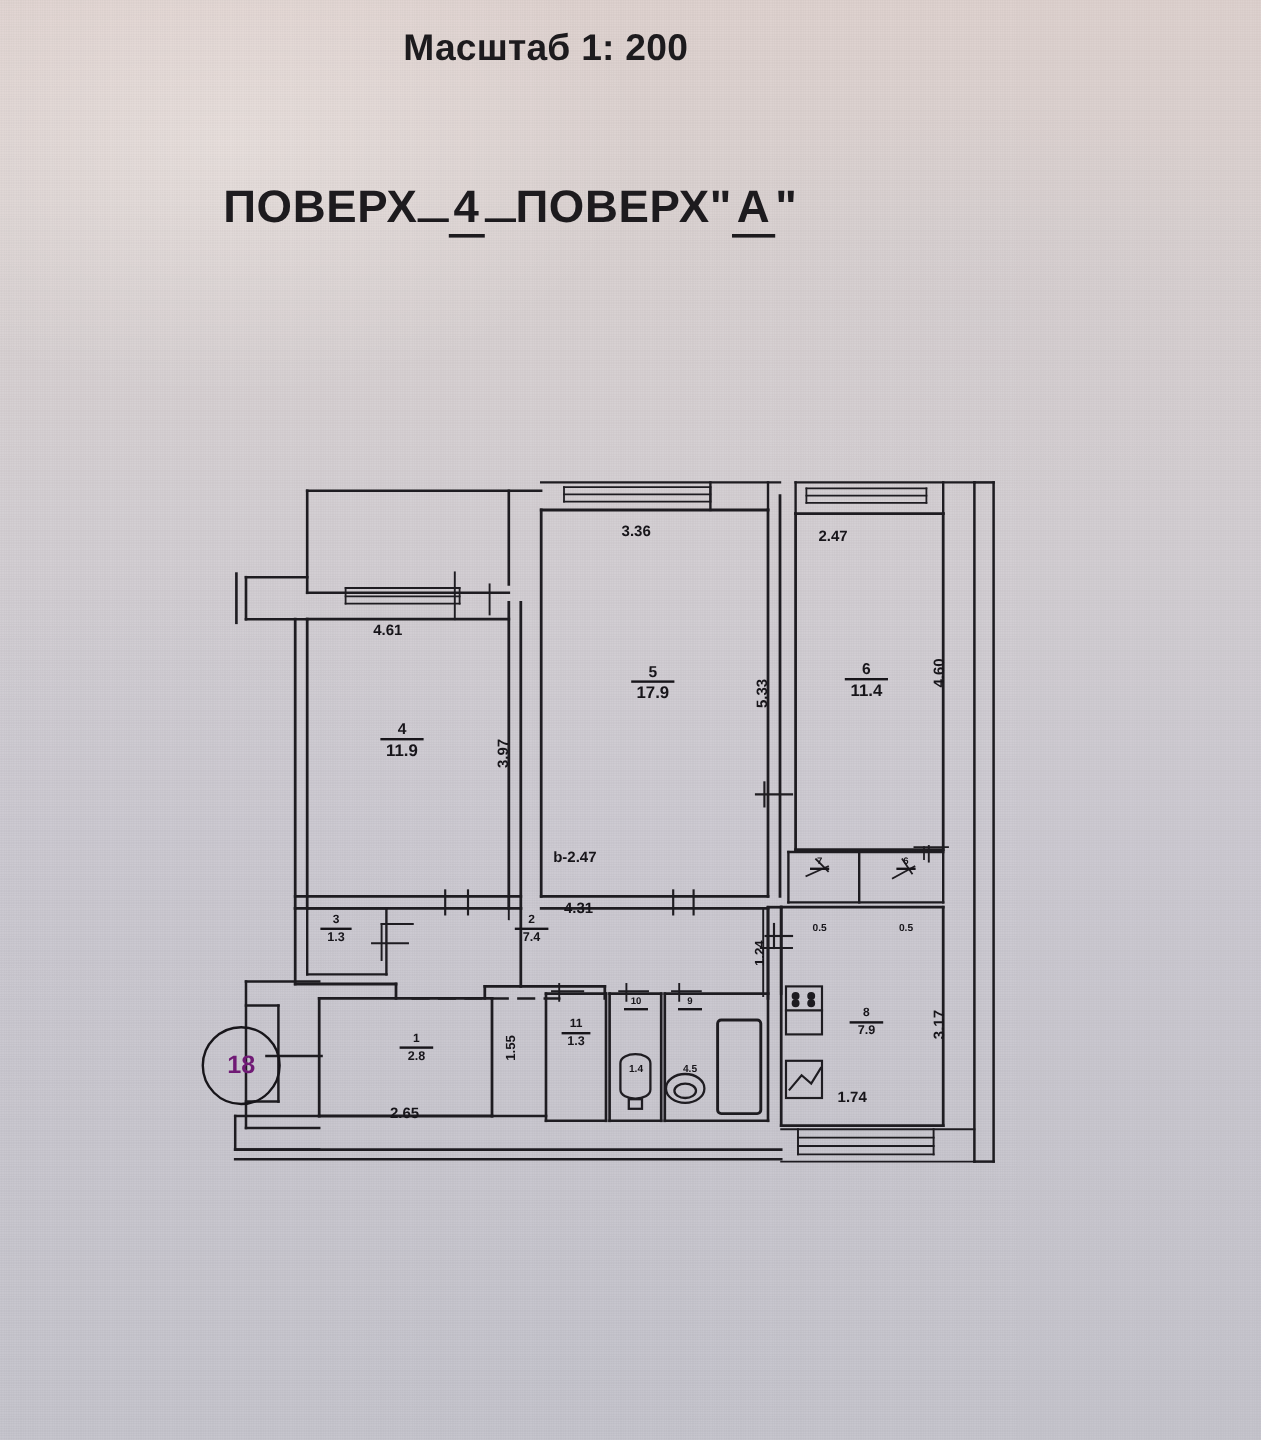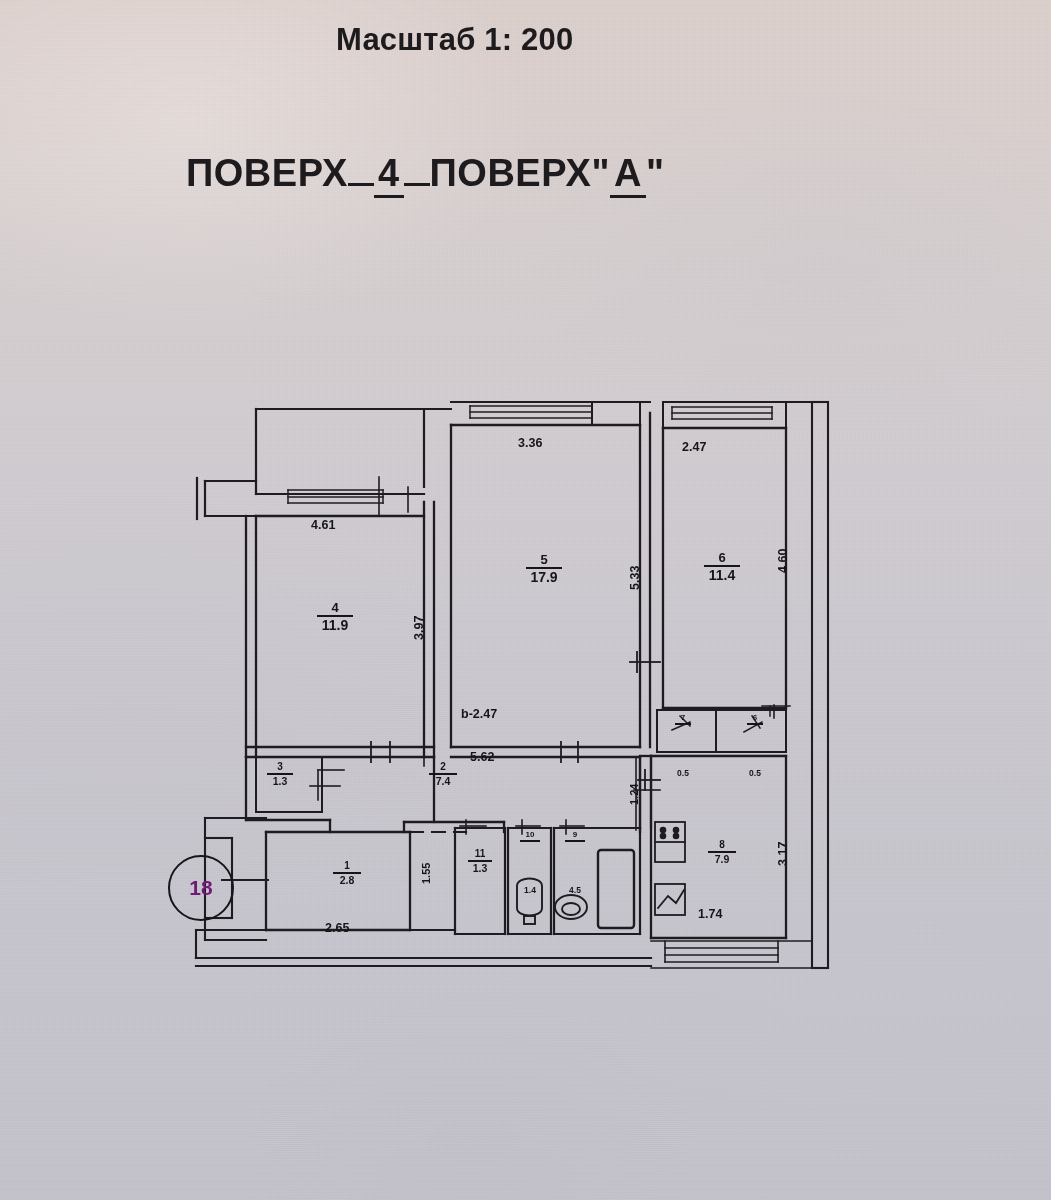--- a/index.html
+++ b/index.html
@@ -444,21 +444,21 @@
   <div class="dim" style="left:518px;top:436px;">3.36</div>
 
   <div class="dim v" style="left:628px;top:590px;">5.33</div>
 
   <div class="dim" style="left:461px;top:707px;">b-2.47</div>
 
   <div class="dim" style="left:682px;top:440px;">2.47</div>
 
   <div class="dim v" style="left:776px;top:573px;">4.60</div>
 
-  <div class="dim" style="left:470px;top:750px;">5.62</div>
+  <div class="dim" style="left:470px;top:750px;">4.31</div>
 
   <div class="dim v sm" style="left:628px;top:805px;">1.24</div>
 
   <div class="dim" style="left:325px;top:921px;">2.65</div>
 
   <div class="dim v sm" style="left:420px;top:884px;">1.55</div>
 
   <div class="dim v" style="left:776px;top:866px;">3.17</div>
 
   <div class="dim" style="left:698px;top:907px;">1.74</div>

